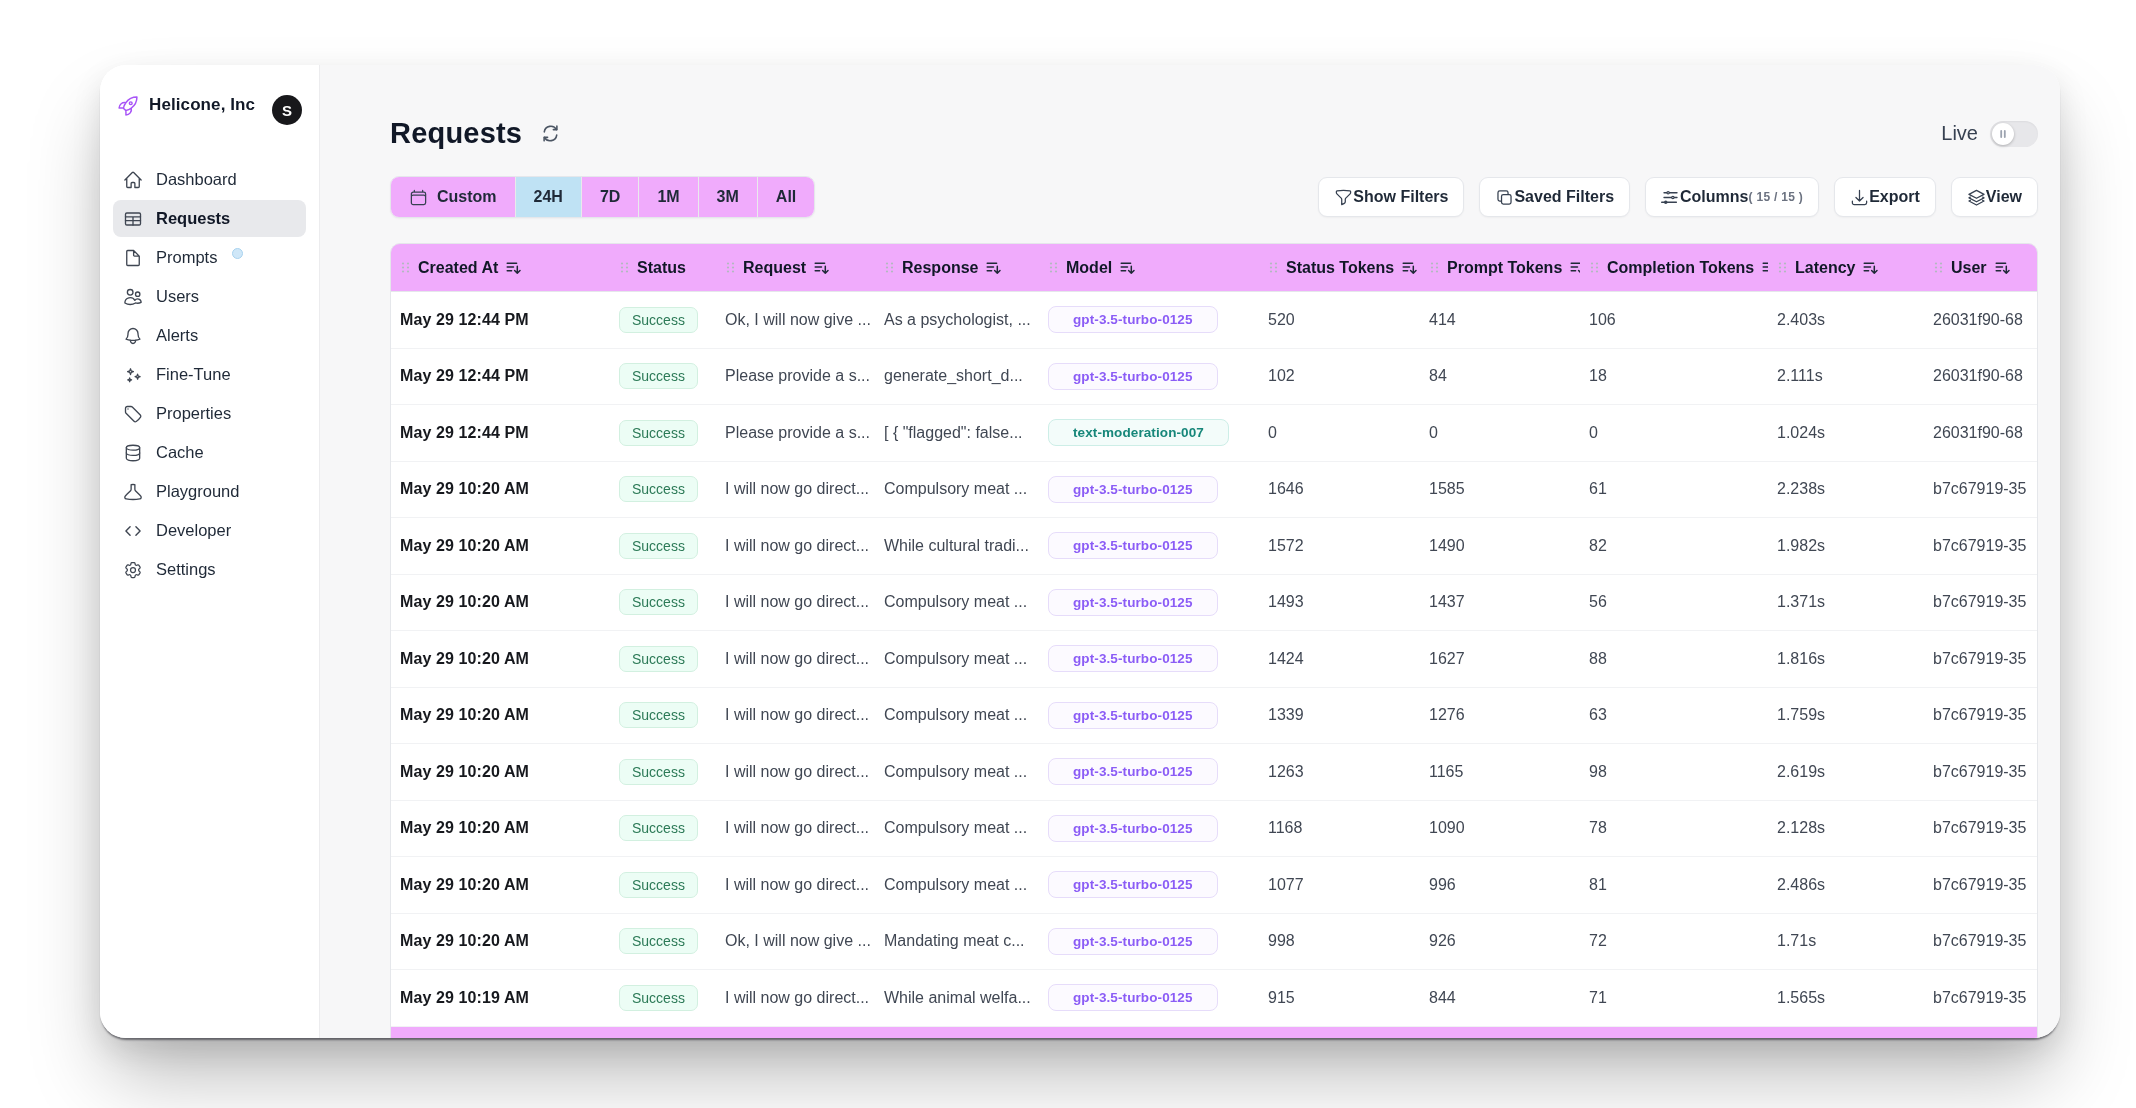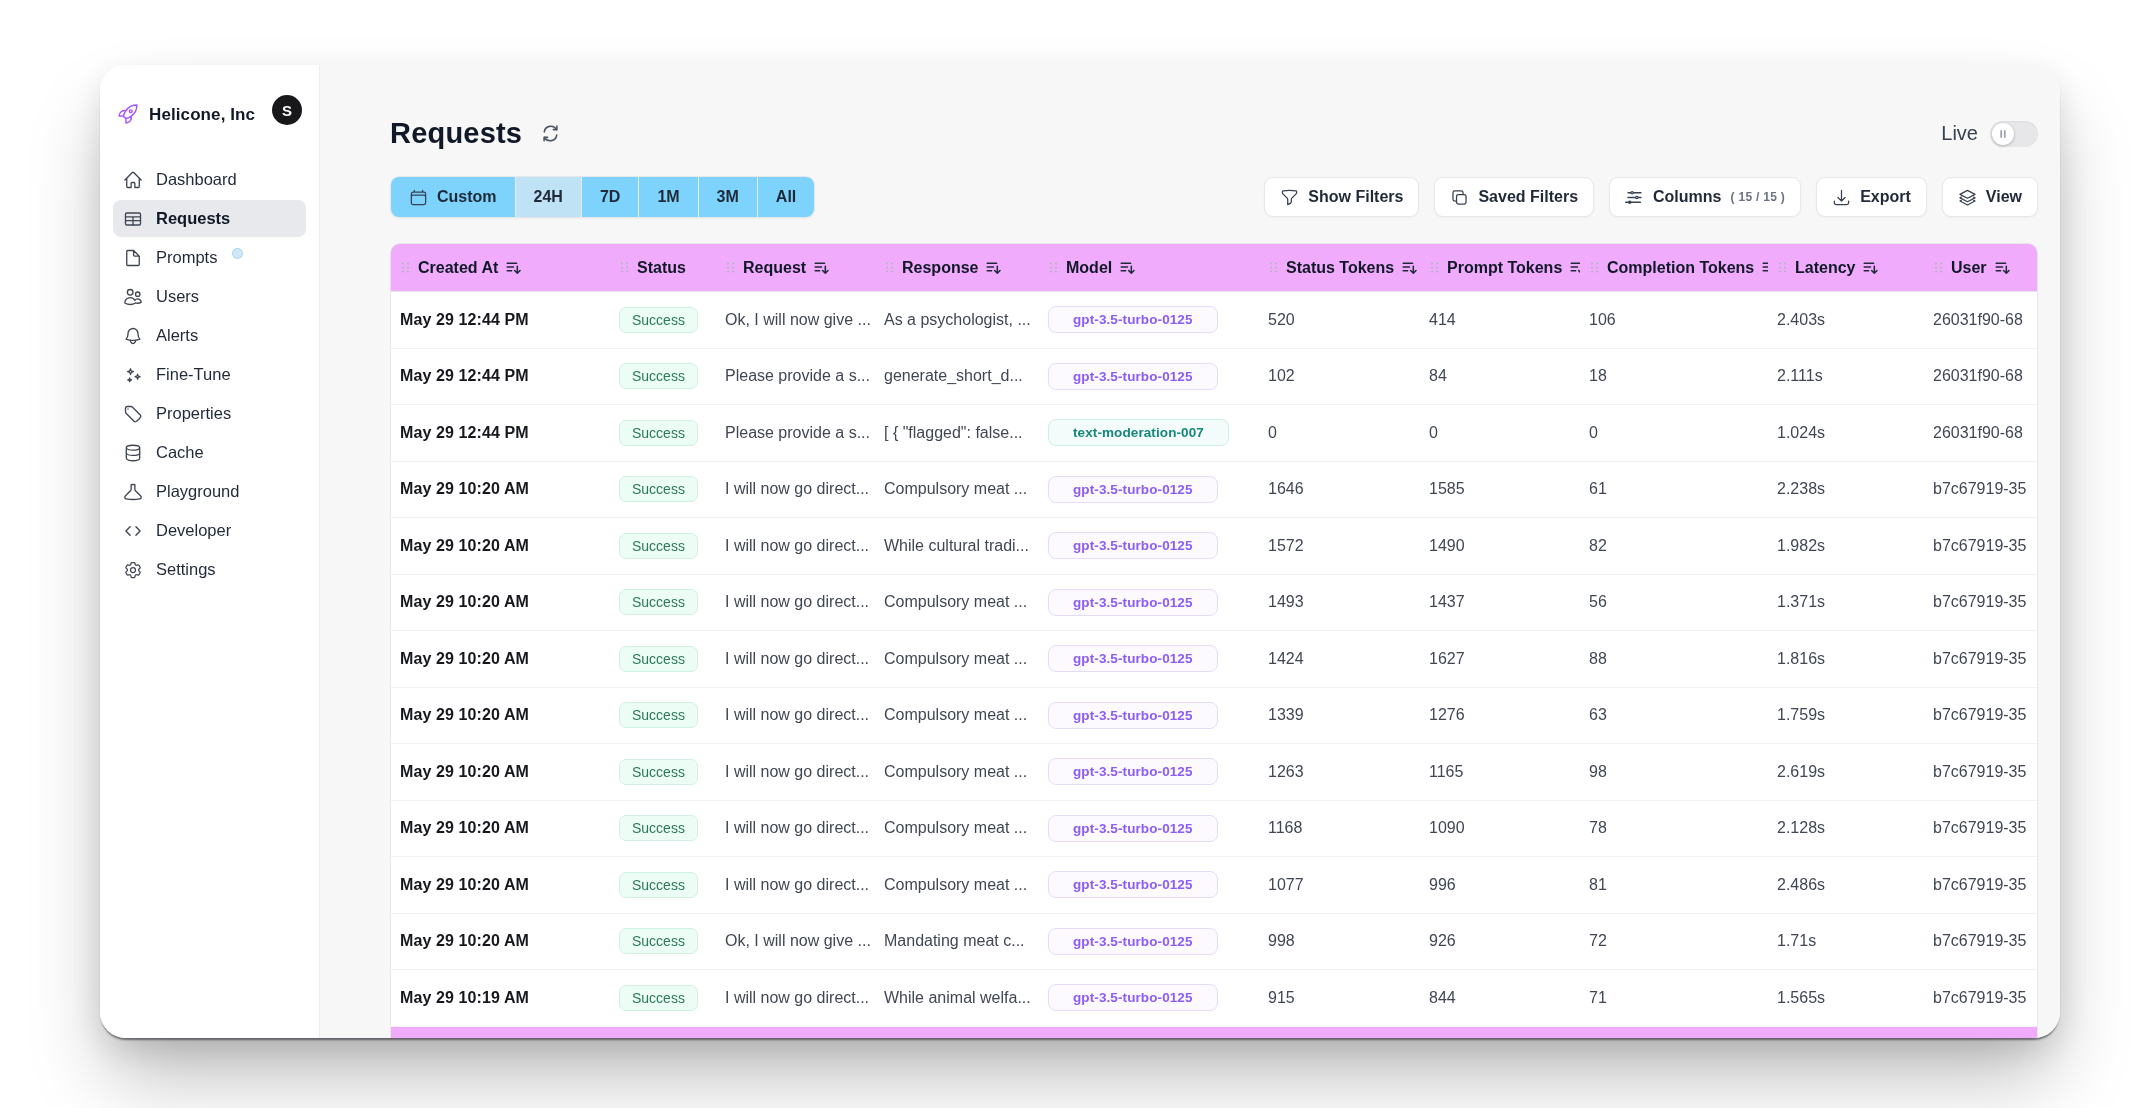--- a/index.html
+++ b/index.html
@@ -6,21 +6,21 @@
   html,body { width:2136px; height:1108px; background:#ffffff; font-family:"Liberation Sans","DejaVu Sans",sans-serif; overflow:hidden; }
 
   .card {
     position:absolute; left:100px; top:65px; width:1960px; height:973px;
     background:#ffffff; border-radius:26px; display:flex; overflow:hidden;
     box-shadow:0 3px 2px -1px rgba(25,25,35,.55), 0 45px 80px -10px rgba(0,0,0,.28), 0 12px 30px rgba(0,0,0,.10);
   }
 
   
   .sidebar { width:220px; flex:0 0 220px; background:#ffffff; border-right:1px solid #ececee; padding:0 13px; position:relative; }
-  .org-row { display:flex; align-items:flex-end; gap:10px; padding:30px 4px 14px 4px; }
+  .org-row { display:flex; align-items:flex-start; gap:10px; padding:30px 4px 14px 4px; }
   .org-name { font-size:17px; font-weight:700; color:#111827; flex:1; letter-spacing:.1px; }
   .avatar { width:30px; height:30px; border-radius:50%; background:#18181b; color:#fff; font-size:15px; font-weight:700; display:flex; align-items:center; justify-content:center; }
   .nav { margin-top:22px; display:flex; flex-direction:column; gap:2px; }
   .nav-item { display:flex; align-items:center; gap:13px; height:37px; padding:0 10px; border-radius:8px; color:#2f3540; cursor:pointer; }
   .nav-item svg { width:20px; height:20px; stroke:#3f4652; flex:0 0 20px; }
   .nav-item .nav-label { font-size:16.5px; font-weight:500; color:#1f2937; }
   .nav-item.active { background:#e8e9ec; }
   .nav-item.active .nav-label { font-weight:600; color:#111827; }
   .nav-badge { width:11px; height:11px; border-radius:50%; background:#cfe7f8; border:1px solid #a8d2ee; margin-left:2px; margin-top:-8px; }
 
@@ -31,25 +31,25 @@
   .refresh-btn { margin-left:18px; background:none; border:none; cursor:pointer; display:flex; }
   .refresh-btn svg { width:21px; height:21px; stroke:#4b5563; }
   .live-wrap { margin-left:auto; display:flex; align-items:center; gap:12px; }
   .live-label { font-size:20px; font-weight:500; color:#374151; }
   .toggle { width:48px; height:26px; border-radius:13px; background:#e7e7ea; position:relative; cursor:pointer; box-shadow:inset 0 1px 2px rgba(0,0,0,.05); }
   .toggle-knob { position:absolute; left:2px; top:2px; width:22px; height:22px; border-radius:50%; background:#fff; box-shadow:0 1px 3px rgba(0,0,0,.25); display:flex; align-items:center; justify-content:center; }
   .toggle-knob svg { width:10px; height:10px; stroke:#9ca3af; }
 
   .toolbar-row { display:flex; align-items:center; justify-content:space-between; margin-top:26px; }
   .segmented { display:flex; background:#fff; border:1px solid #e5e7eb; border-radius:9px; overflow:hidden; box-shadow:0 1px 2px rgba(0,0,0,.04); }
-  .segment { display:flex; align-items:center; gap:9px; height:40px; padding:0 18px; font-size:16px; font-weight:600; color:#1f2937; border-left:1px solid #e9eaec; cursor:pointer; background:#7dd3fc; }
+  .segment { display:flex; align-items:center; gap:9px; height:40px; padding:0 18px; font-size:16px; font-weight:600; color:#1f2937; border-left:1px solid #e9eaec; cursor:pointer; background:#f0abfc; }
   .segment:first-child { border-left:none; }
   .segment svg { width:19px; height:19px; stroke:#374151; }
   .btn-group { display:flex; align-items:center; gap:15px; }
-  .btn { display:flex; align-items:center; gap:9px; height:40px; padding:12px 15px; background:#fff; border:1px solid #e5e7eb; border-radius:9px; font-size:16px; font-weight:600; color:#1f2937; cursor:pointer; box-shadow:0 1px 2px rgba(0,0,0,.04); font-family:inherit; }
+  .btn { display:flex; align-items:center; gap:0; height:40px; padding:12px 15px; background:#fff; border:1px solid #e5e7eb; border-radius:9px; font-size:16px; font-weight:600; color:#1f2937; cursor:pointer; box-shadow:0 1px 2px rgba(0,0,0,.04); font-family:inherit; }
   .btn svg { width:19px; height:19px; stroke:#374151; }
   .btn .count { font-size:12px; font-weight:700; color:#6b7280; letter-spacing:.3px;text-align:right; }
 
   
   .table-wrap { margin-top:25px; background:#f0abfc; border:1px solid #e5e7eb; border-radius:10px 10px 0 0; overflow:hidden; height:800px; }
   .thead, .tr { display:grid; grid-template-columns:219px 106px 159px 164px 220px 161px 160px 188px 156px 112px; align-items:center; }
   .thead { height:48px; border-bottom:1px solid #e5e7eb; }
   .th { display:flex; align-items:center; gap:7px; padding-left:9px; overflow:hidden; white-space:nowrap; cursor:pointer; }
   .th-label { font-size:16px; font-weight:700; color:#111827; }
   .th svg.dots { width:11px; height:15px; flex:0 0 11px; }

